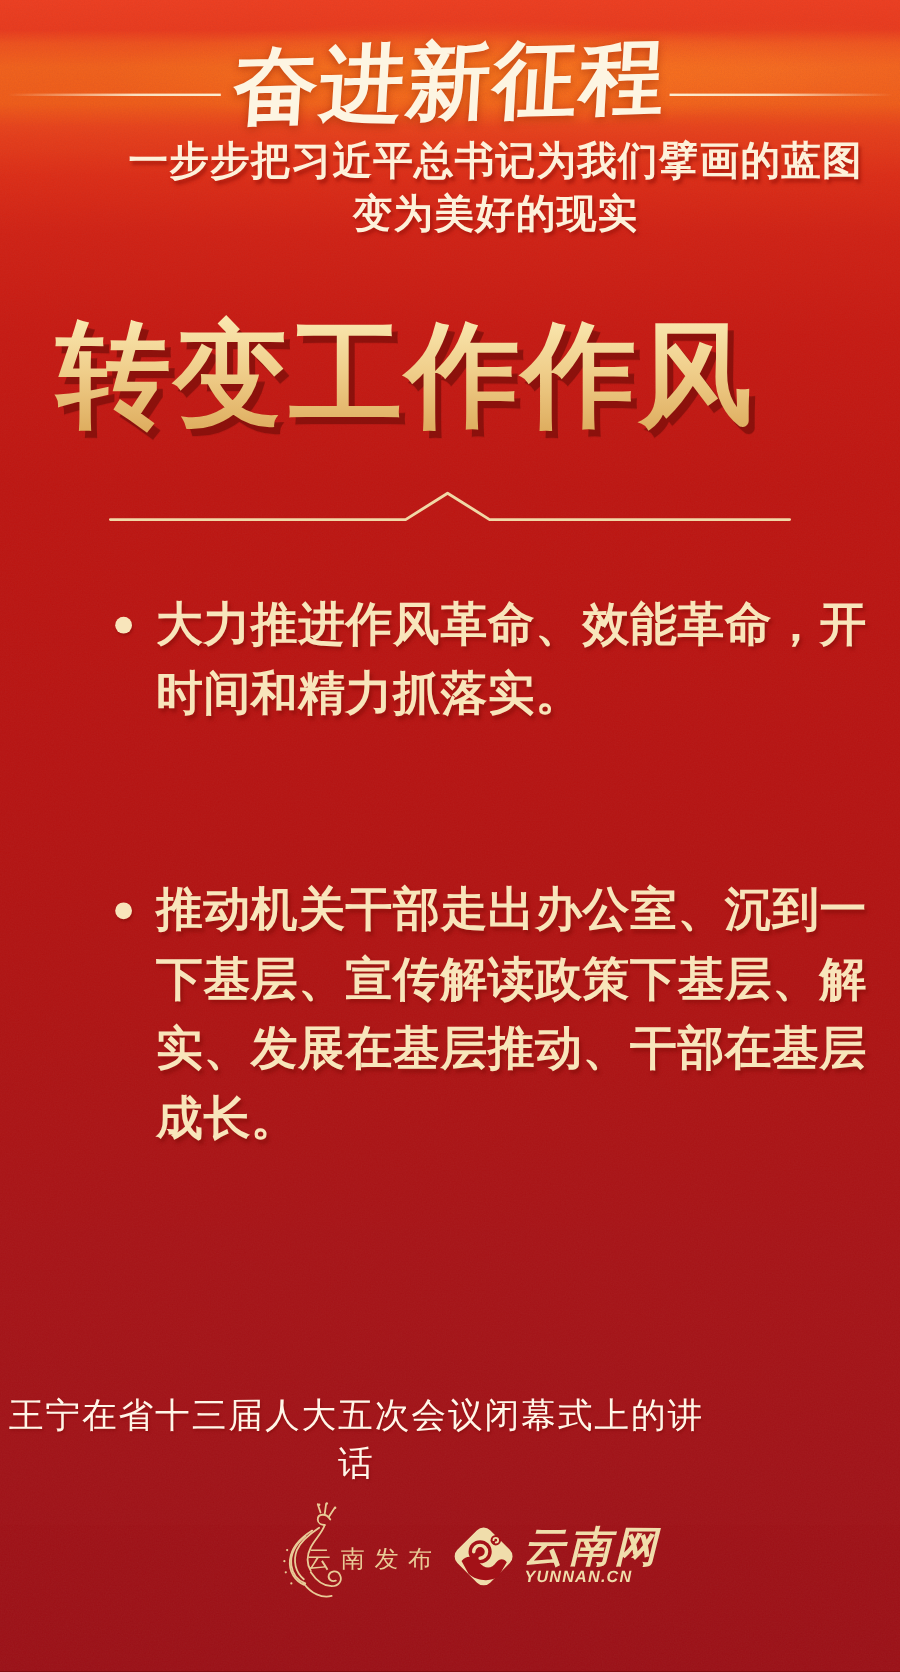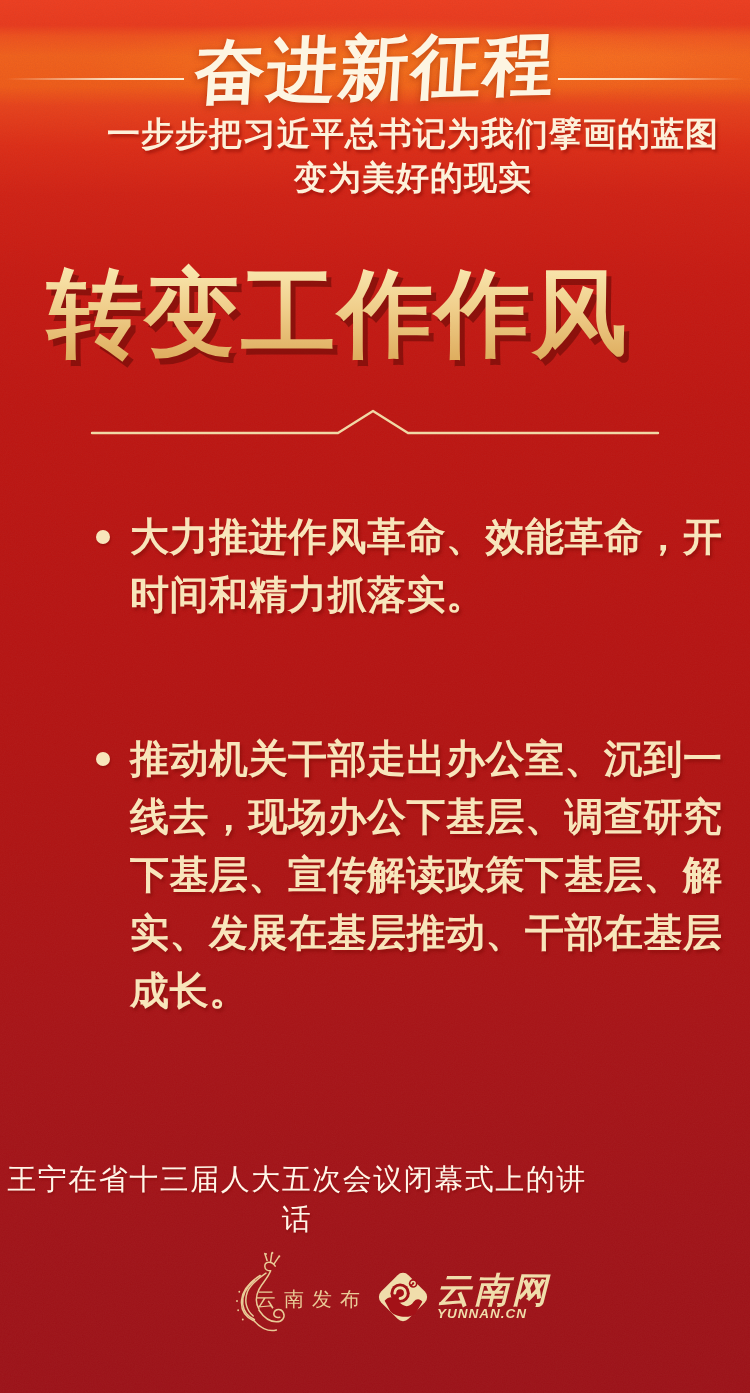--- a/index.html
+++ b/index.html
@@ -44,21 +44,21 @@
     font-family:"Liberation Sans","DejaVu Sans",sans-serif;
     background:linear-gradient(180deg,#f9e6ae 8%,#f0cf8c 45%,#ddab5c 95%);
     -webkit-background-clip:text;background-clip:text;color:#eec87f;
     -webkit-text-fill-color:transparent;
     filter:drop-shadow(5px 6px 0 rgba(96,9,6,.55));
     white-space:nowrap;}
   
   .divider{position:absolute;left:0;top:403px;}
   
   .bullet{position:absolute;left:88px;width:620px;}
-  .bullet-1{top:508px;}
+  .bullet-1{top:492px;}
   .bullet-2{top:730px;}
   .bullet .dot{position:absolute;left:8px;top:22px;width:14px;height:14px;border-radius:50%;
     background:#f8e5bb;box-shadow:1px 2px 2px rgba(120,8,4,.4);}
   .bullet .lines{padding-left:42px;}
   .bullet .line{
     font-family:"Liberation Serif","DejaVu Serif",serif;
     font-size:39px;line-height:58px;font-weight:700;color:#f8e5bb;
     text-shadow:2px 3px 3px rgba(120,8,4,.45);white-space:nowrap;letter-spacing:0.5px;}
   
   .caption{position:absolute;left:0;top:1160px;width:594px;text-align:center;
@@ -120,21 +120,20 @@
     <div class="lines">
       <div class="line">大力推进作风革命、效能革命，开</div>
       <div class="line">时间和精力抓落实。</div>
     </div>
   </div>
 
   <div class="bullet bullet-2">
     <span class="dot"></span>
     <div class="lines">
       <div class="line">推动机关干部走出办公室、沉到一</div>
-      <div class="line">线去，现场办公下基层、调查研究</div>
       <div class="line">下基层、宣传解读政策下基层、解</div>
       <div class="line">实、发展在基层推动、干部在基层</div>
       <div class="line">成长。</div>
     </div>
   </div>
 
   <div class="caption">王宁在省十三届人大五次会议闭幕式上的讲话</div>
 
   <div class="footer">
 

